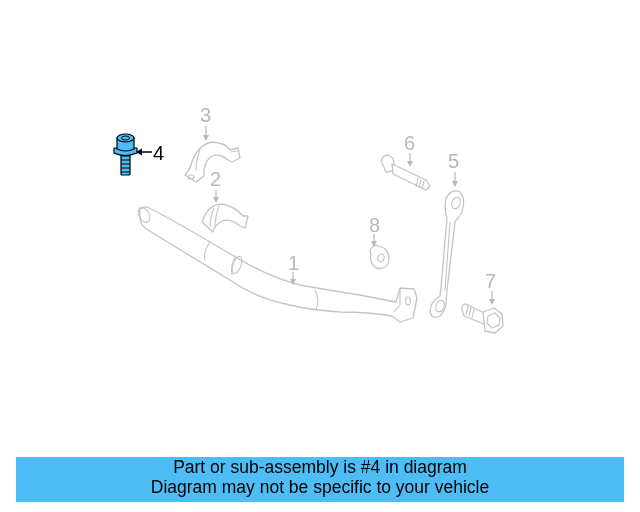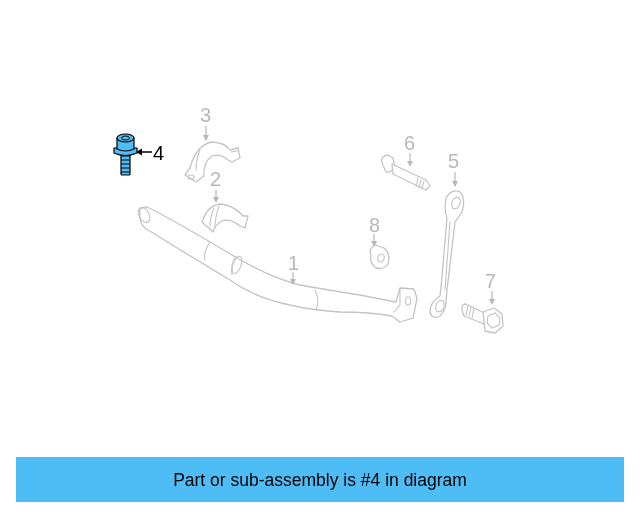--- a/index.html
+++ b/index.html
@@ -7,21 +7,21 @@
   #diagram { position: absolute; left: 0; top: 0; width: 640px; height: 450px; }
   .callout { font-family: "Liberation Sans", sans-serif; font-size: 20px; fill: #b8b8b8; }
   .callout-hl { font-family: "Liberation Sans", sans-serif; font-size: 20px; fill: #000000; }
   .part { fill: #ffffff; stroke: #c4c4c4; stroke-width: 1.3; stroke-linejoin: round; stroke-linecap: round; }
   .detail { fill: none; stroke: #c4c4c4; stroke-width: 1.1; stroke-linecap: round; }
   .leader { stroke: #b8b8b8; stroke-width: 1.2; fill: none; }
   .hl-part { fill: #4fbdf5; stroke: #000; stroke-width: 1.2; stroke-linejoin: round; }
   .hl-detail { fill: none; stroke: #000; stroke-width: 1; }
   #banner {
     position: absolute; left: 16px; top: 457px; width: 608px; height: 45px;
-    background: #4fbdf5; display: flex; flex-direction: column; align-items: center; justify-content: center;
+    background: #4fbdf5; display: flex; flex-direction: column; align-items: center; 
     color: #000; font-size: 17.5px; line-height: 20px;
   }
   #banner span { display: block; white-space: nowrap; }
 </style>
 </head>
 <body>
 
 <svg id="diagram" viewBox="0 0 640 450" xmlns="http://www.w3.org/2000/svg">
 
   <g>
@@ -126,13 +126,14 @@
   </g>
   <g>
     <text class="callout" x="485" y="288">7</text>
     <line class="leader" x1="492" y1="291" x2="492" y2="302"></line>
     <path d="M492 305 L489 299 L495 299 Z" fill="#b8b8b8"></path>
   </g>
 </svg>
 
 <div id="banner">
   <span>Part or sub-assembly is #4 in diagram</span>
+  <span>Diagram may not be specific to your vehicle</span>
 </div>
 
 </body></html>

